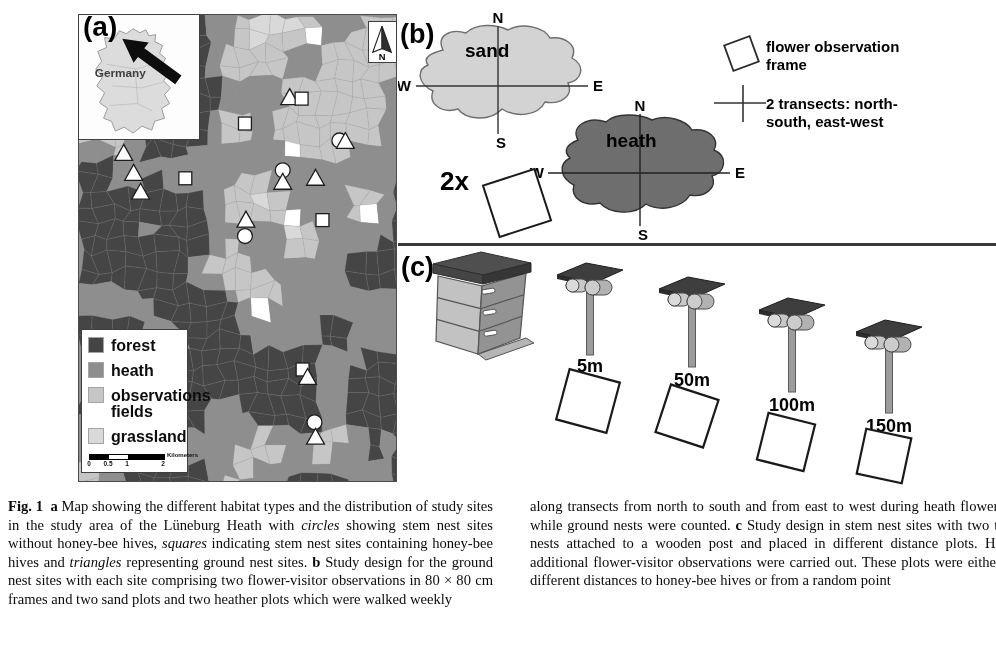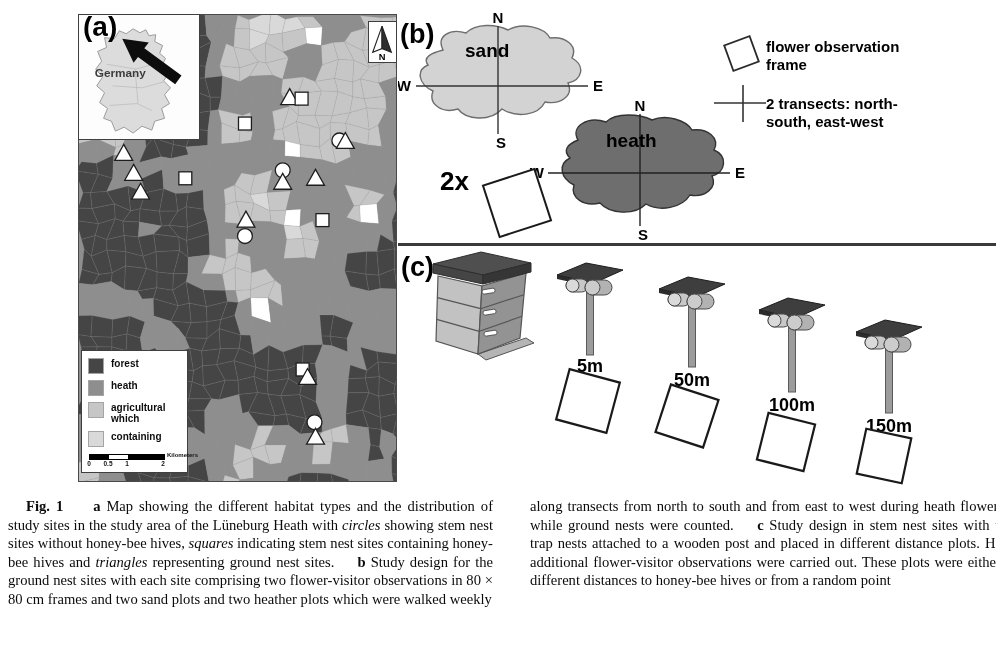--- a/index.html
+++ b/index.html
@@ -15,21 +15,21 @@
   #inset svg{width:100%;height:100%;display:block;}
   #panel-a-label{position:absolute;left:4px;top:-4px;font-weight:bold;font-size:28px;color:#000;}
   #north-box{position:absolute;right:-1px;top:6px;width:29px;height:42px;
              background:#fff;border:1px solid #3f3f3f;box-sizing:border-box;}
   #north-box svg{width:100%;height:100%;display:block;}
   #map-legend{position:absolute;left:2px;bottom:8px;width:107px;background:#fff;
               border:1px solid #3f3f3f;padding:8px 6px 4px 7px;box-sizing:border-box;}
   .lg-row{display:flex;align-items:flex-start;margin-bottom:8px;}
   .lg-swatch{width:14px;height:14px;flex:0 0 14px;margin-right:8px;margin-top:0;
              outline:1px solid rgba(90,90,90,.55);}
-  .lg-label{font-weight:bold;font-size:10px;line-height:1.05;color:#0d0d0d;}
+  .lg-label{font-weight:bold;font-size:16px;line-height:1.05;color:#0d0d0d;}
   #scalebar{position:relative;height:14px;margin-top:2px;}
   #sb-bar{position:relative;height:4px;width:74px;border:1px solid #000;background:#fff;}
   .sb-seg{position:absolute;top:0;height:4px;background:#000;}
   .sb-tick{position:absolute;top:6px;font-size:6.5px;font-weight:bold;color:#111;transform:translateX(-50%);}
   #sb-unit{position:absolute;left:78px;top:-2px;font-size:6px;font-weight:bold;color:#111;}
 
   
   #panel-b{position:absolute;left:398px;top:10px;width:598px;height:233px;}
   #panel-c{position:absolute;left:398px;top:246px;width:598px;height:244px;}
   #divider{position:absolute;left:398px;top:243px;width:598px;height:2.5px;background:#3a3a3a;}
@@ -39,21 +39,21 @@
   .dir{font-weight:bold;font-size:15px;fill:#000;}
   .legend-b{font-weight:bold;font-size:15px;fill:#000;}
   .mult{font-weight:bold;font-size:26px;fill:#000;}
   .dist{font-weight:bold;font-size:18px;fill:#000;text-anchor:middle;}
 
   
   .caption{position:absolute;top:497px;font-family:"Liberation Serif",serif;
            font-size:14.6px;line-height:1.27;text-align:justify;color:#0a0a0a;}
   #cap-left{left:8px;width:485px;}
   #cap-right{left:530px;width:487px;}
-  .caption b{font-weight:bold;margin-left:18px;} .caption i{}
+  .caption b{font-weight:bold;} .caption i{}
 </style>
 </head>
 <body>
 
 <div id="fig">
 
   <div id="panel-a">
     <svg id="map-svg" viewBox="0 0 319 468" preserveAspectRatio="none">
       <rect x="0" y="0" width="319" height="468" fill="#8e8e8e"></rect>
       <g id="mosaic">
@@ -759,25 +759,25 @@
           <div class="lg-row">
             <span class="lg-swatch" style="background: rgb(69, 69, 69);"></span>
             <span class="lg-label">forest</span>
           </div>
           <div class="lg-row">
             <span class="lg-swatch" style="background: rgb(142, 142, 142);"></span>
             <span class="lg-label">heath</span>
           </div>
           <div class="lg-row">
             <span class="lg-swatch" style="background: rgb(198, 198, 198);"></span>
-            <span class="lg-label">agricultural which</span>
+            <span class="lg-label">observations fields</span>
           </div>
           <div class="lg-row">
             <span class="lg-swatch" style="background: rgb(217, 217, 217);"></span>
-            <span class="lg-label">containing</span>
+            <span class="lg-label">grassland</span>
           </div>
         </div>
       <div id="scalebar">
         <div id="sb-bar">
             <div class="sb-seg" style="left: 0px; width: 19px; background: rgb(0, 0, 0);"></div>
             <div class="sb-seg" style="left: 19px; width: 19px; background: rgb(255, 255, 255);"></div>
             <div class="sb-seg" style="left: 38px; width: 36px; background: rgb(0, 0, 0);"></div>
           </div>
         <span id="sb-unit">Kilometers</span>
       <span class="sb-tick" style="left: 0px;">0</span>

